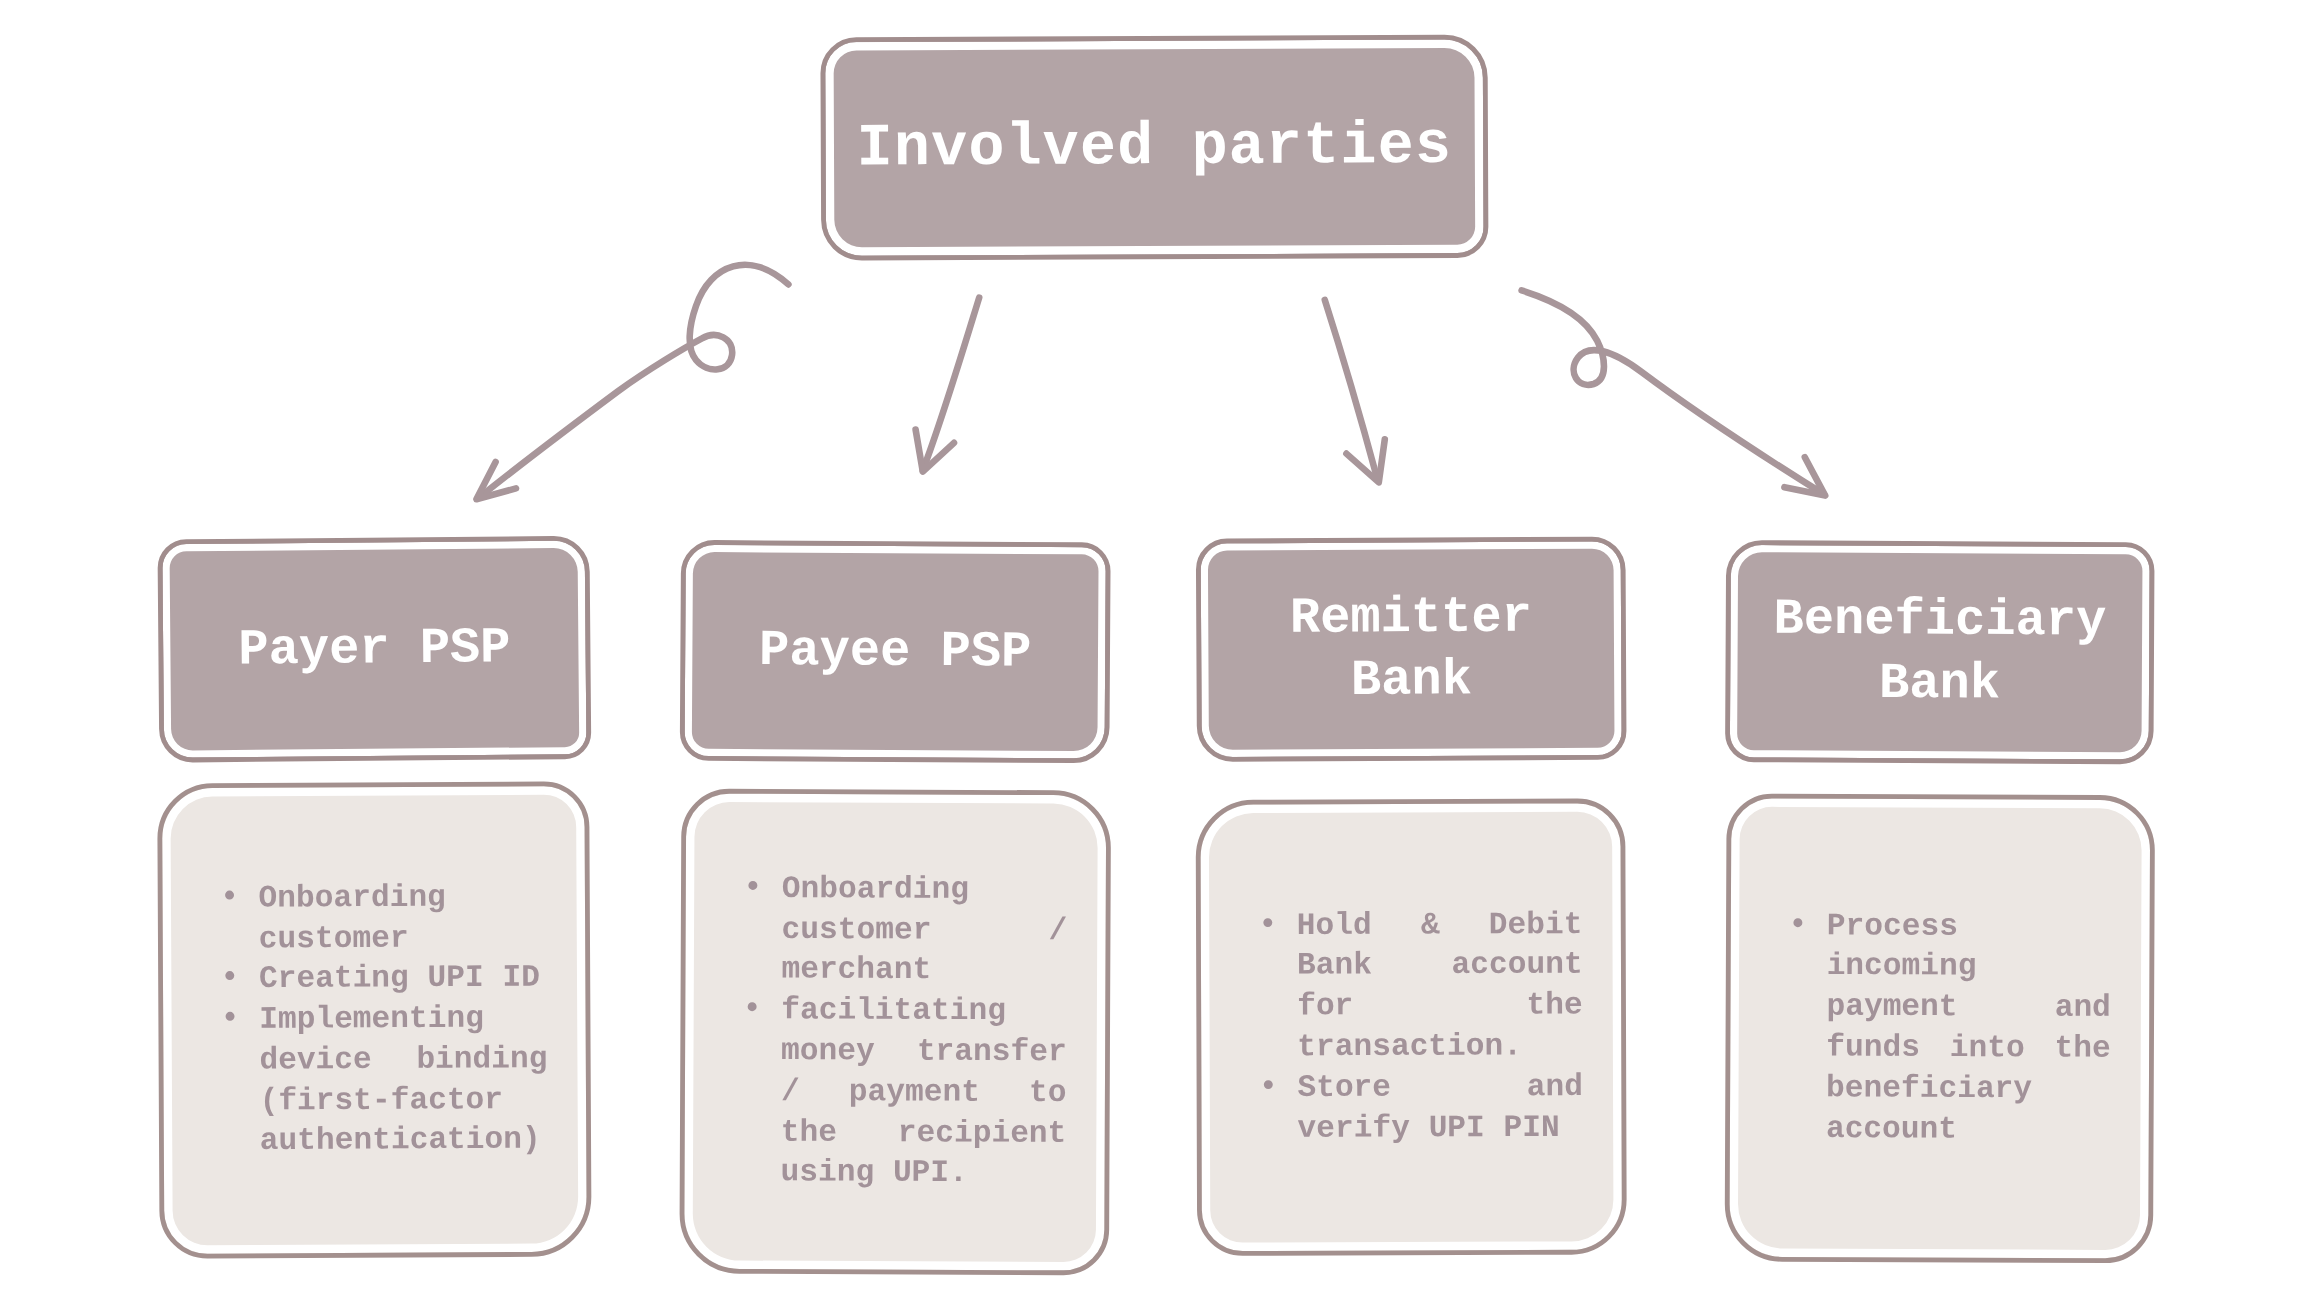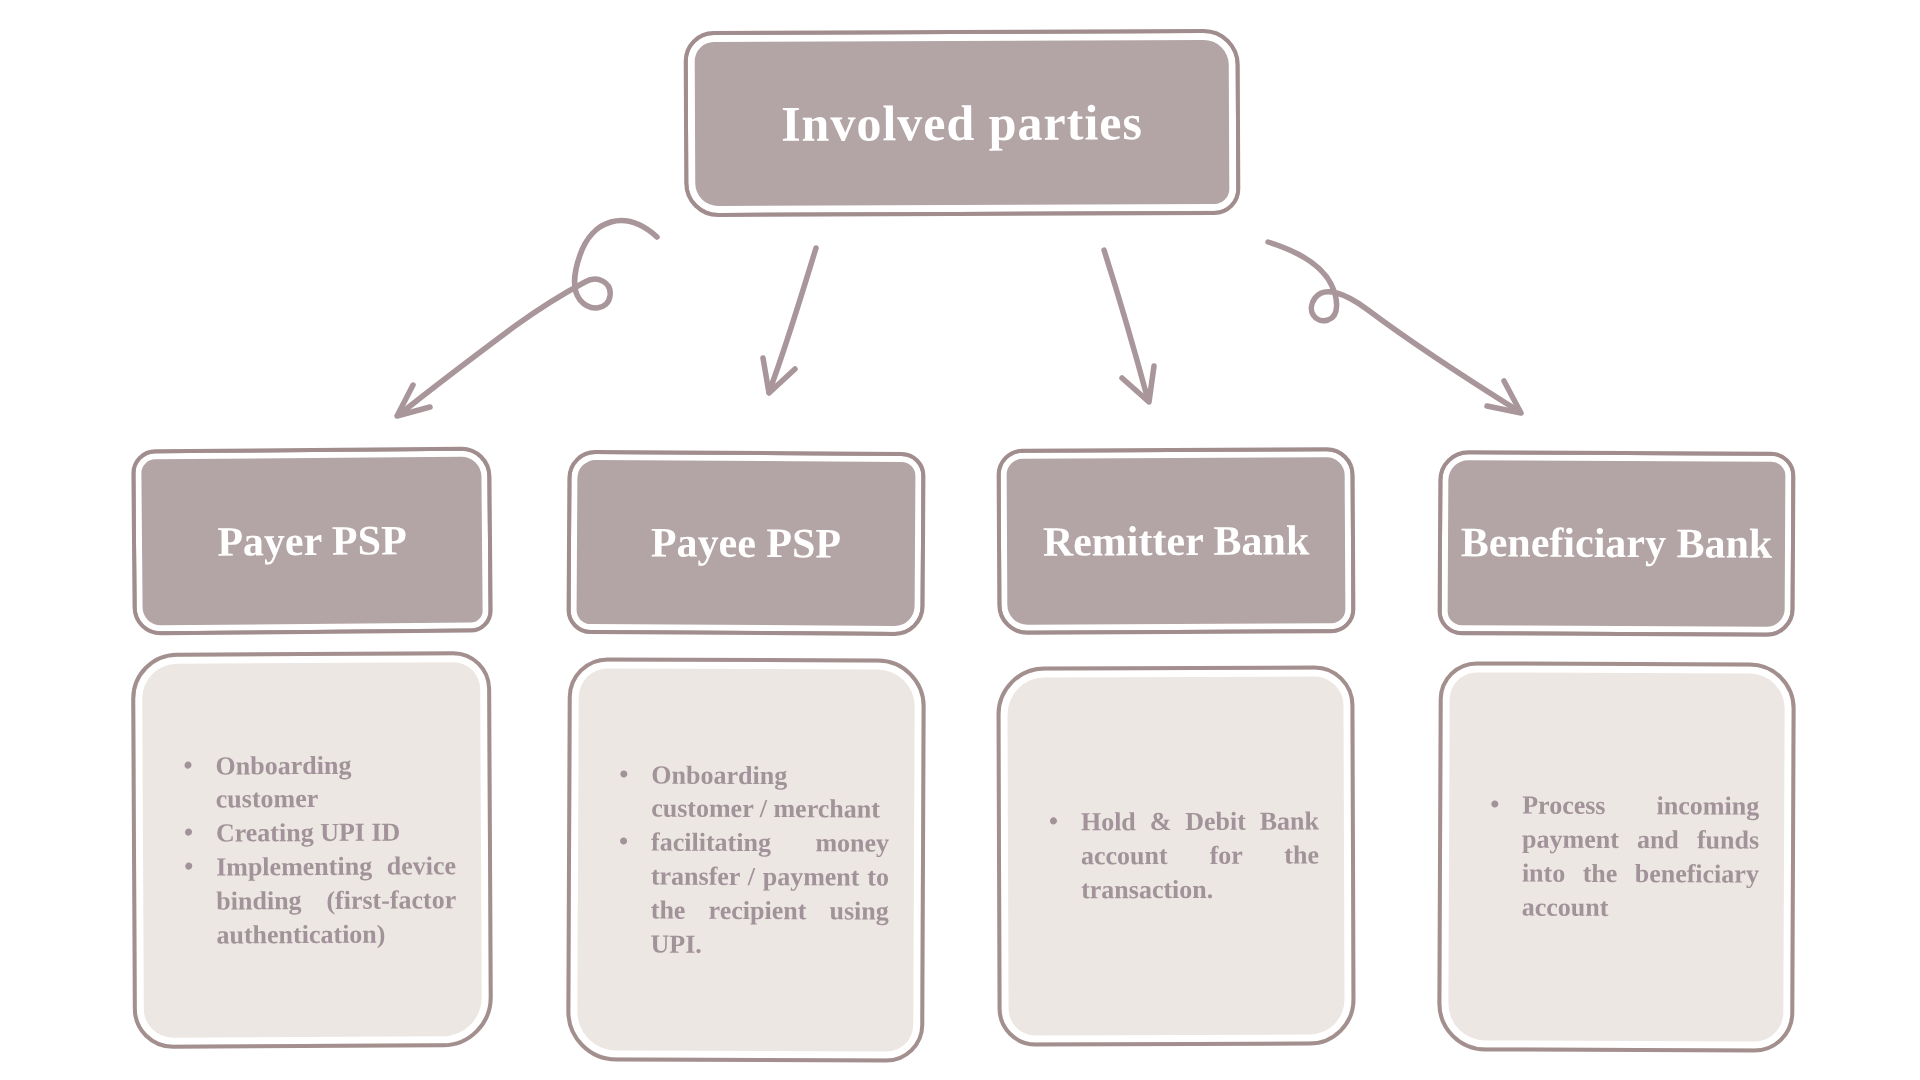--- a/index.html
+++ b/index.html
@@ -2,21 +2,21 @@
 <html style="--canvas-bg: #ffffff; --header-fill: #b3a4a6; --header-text: #ffffff; --node-border: #a18d8d; --content-fill: #ece7e3; --content-border: #a3908e; --bullet-text: #a29299; --arrow: #a8969a;"><head>
 <meta charset="utf-8">
 <style>
   html, body { margin: 0; padding: 0; background: #ffffff; }
   .canvas {
     position: relative;
     width: 1920px;
     height: 1080px;
     background: var(--canvas-bg, #ffffff);
     overflow: hidden;
-    font-family: Liberation Serif, serif;
+    font-family: Liberation Mono, monospace;
   }
 
   
   .node {
     position: absolute;
     box-sizing: border-box;
     display: flex;
     align-items: center;
     justify-content: center;
     text-align: center;
@@ -147,20 +147,21 @@
         <li>facilitating money transfer / payment to the recipient using UPI.</li>
       </ul>
   </div>
 
   <div class="node header-box h3">
     <span>Remitter Bank</span>
   </div>
   <div class="node content-box c3">
     <ul class="bullets">
         <li>Hold &amp; Debit Bank account for the transaction.</li>
+        <li>Store and verify UPI PIN</li>
       </ul>
   </div>
 
   <div class="node header-box h4">
     <span>Beneficiary Bank</span>
   </div>
   <div class="node content-box c4">
     <ul class="bullets">
         <li>Process incoming payment and funds into the beneficiary account</li>
       </ul>

